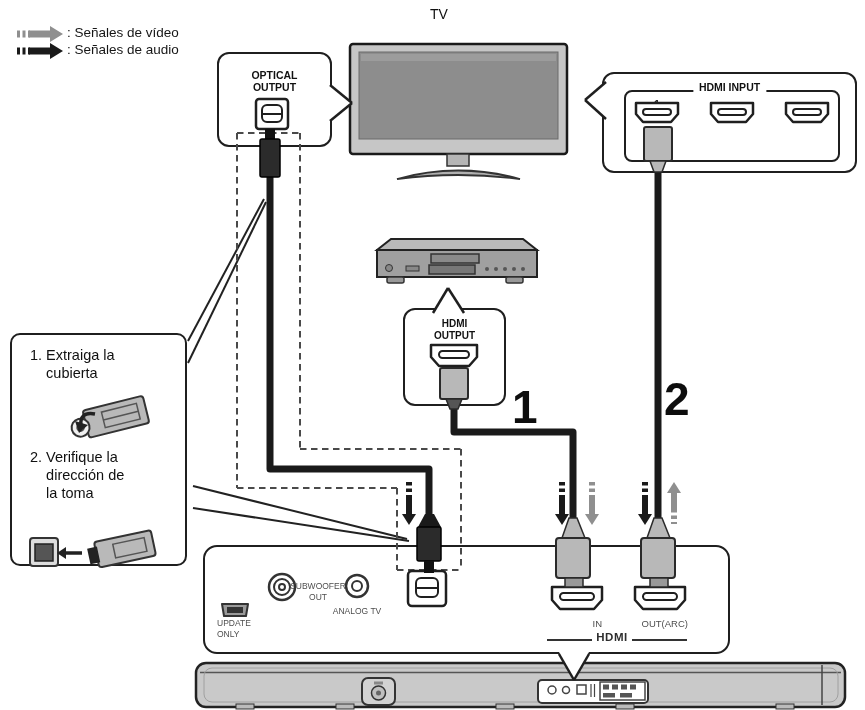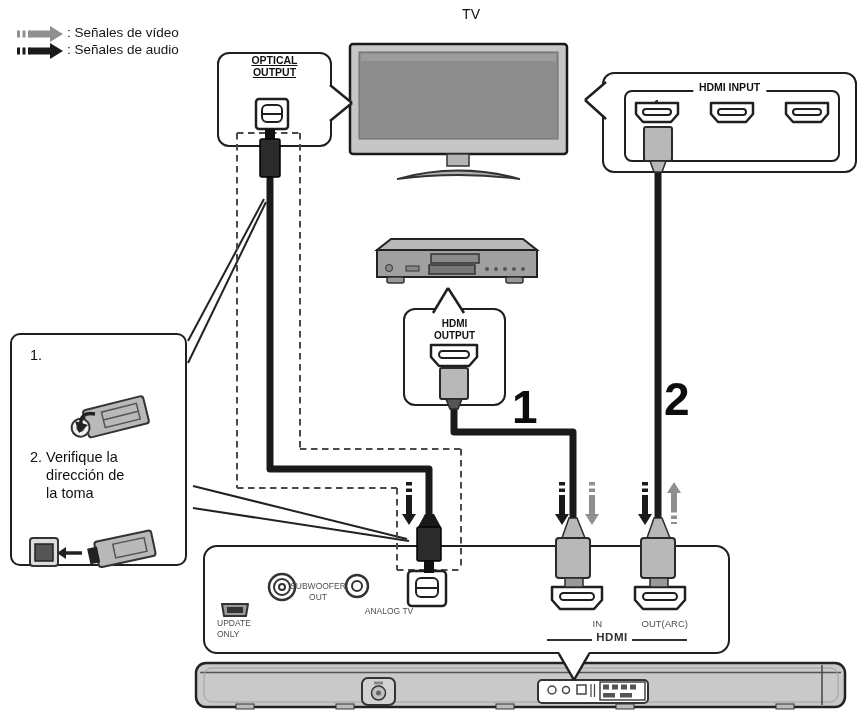--- a/index.html
+++ b/index.html
@@ -20,34 +20,34 @@
   .bignum{position:absolute;font-size:46px;font-weight:bold;color:#0d0d0d;z-index:4;}
   .innerrect{position:absolute;border:2px solid #1f1f1f;border-radius:8px;}
   .hdmititle{position:absolute;left:50%;transform:translateX(-50%);top:7px;background:#fff;
              padding:0 6px;font-weight:bold;font-size:10.5px;white-space:nowrap;z-index:3;}
   .portnum{position:absolute;text-align:center;color:#111;}
   .portnum .n{font-size:10.5px;font-weight:bold;display:block;line-height:11px;}
   .portnum .s{font-size:7.5px;display:block;line-height:8px;}
   .plabel{position:absolute;font-size:8.5px;line-height:10.5px;color:#4e4e4e;text-align:center;white-space:pre-line;z-index:3;}
   .plabel2{position:absolute;font-size:9.5px;color:#4e4e4e;text-align:right;z-index:3;}
   .hdmilogo{position:absolute;font-size:11.5px;font-weight:bold;letter-spacing:.5px;color:#2e2e2e;text-align:center;z-index:3;}
-  .tvlabel{font-size:14px;text-align:right;color:#101010;}
+  .tvlabel{font-size:14px;text-align:left;color:#101010;}
 </style>
 </head>
 <body>
 
 <div id="stage">
 
   <div class="txt legendtxt" style="left:67px;top:25px;">: Señales de vídeo</div>
   <div class="txt legendtxt" style="left:67px;top:42px;">: Señales de audio</div>
 
   <div class="txt tvlabel" style="left:430px;top:6px;width:50px;">TV</div>
 
   <div class="bubble" style="left:217px;top:52px;width:111px;height:91px;">
-    <div class="calloutlabel" style="text-decoration:underline;">OPTICAL
+    <div class="calloutlabel" style="margin-top:15px;">OPTICAL
 OUTPUT</div>
   </div>
 
   <div class="bubble" style="left:602px;top:64px;width:251px;height:97px;margin-top:8px;">
     <div class="innerrect" style="left:20px;top:16px;width:212px;height:68px;"></div>
     <div class="hdmititle">HDMI INPUT</div>
     <div class="portnum" style="left:30px;top:25px;width:46px;">
       <span class="n">1</span>
       <span class="s">(ARC)</span>
     </div>
@@ -56,20 +56,22 @@
     </div>
     <div class="portnum" style="left:180px;top:29px;width:46px;">
       <span class="n">3</span>
     </div>
   </div>
 
 
   <div class="stepsbox" style="left:10px;top:333px;width:173px;height:229px;">
     <div class="steprow" style="left:18px;top:11px;">
       <span class="num">1.</span>
+      <span class="st">Extraiga la
+cubierta</span>
     </div>
     <div class="steprow" style="left:18px;top:113px;">
       <span class="num">2.</span>
       <span class="st">Verifique la
 dirección de
 la toma</span>
     </div>
   </div>
 
 
@@ -79,21 +81,21 @@
   </div>
 
   <div class="bignum" style="left:512px;top:380px;">1</div>
   <div class="bignum" style="left:664px;top:372px;">2</div>
 
   <div class="panelbox" style="left:203px;top:545px;width:523px;height:105px;"></div>
   <div class="plabel" style="left:217px;top:618px;width:44px;text-align:left;">UPDATE
 ONLY</div>
   <div class="plabel" style="left:252px;top:581px;width:60px;margin-left:36px;">SUBWOOFER
 OUT</div>
-  <div class="plabel" style="left:325px;top:606px;width:64px;margin-left:32px;">ANALOG TV</div>
+  <div class="plabel" style="left:325px;top:606px;width:64px;">ANALOG TV</div>
   <div class="plabel2" style="left:552px;top:618px;width:50px;">IN</div>
   <div class="plabel2" style="left:632px;top:618px;width:56px;">OUT(ARC)</div>
   <div class="hdmilogo" style="left:594px;top:631px;width:36px;">HDMI</div>
 
   <svg id="lineart" viewBox="0 0 865 710">
 
     <g stroke="#222" stroke-width="2">
       <line x1="188" y1="341" x2="264" y2="199"></line>
       <line x1="188" y1="363" x2="266" y2="202"></line>
       <line x1="193" y1="486" x2="407" y2="539"></line>

